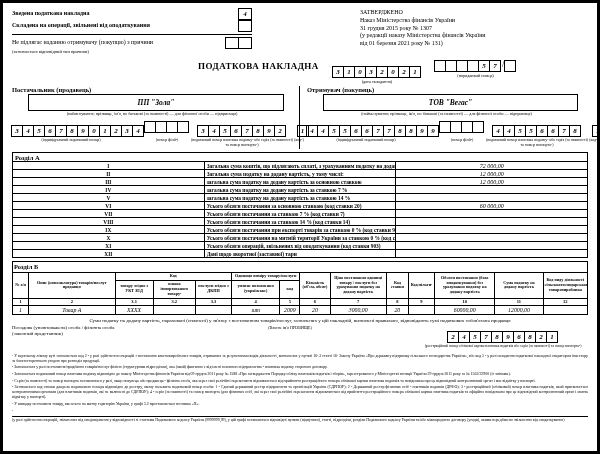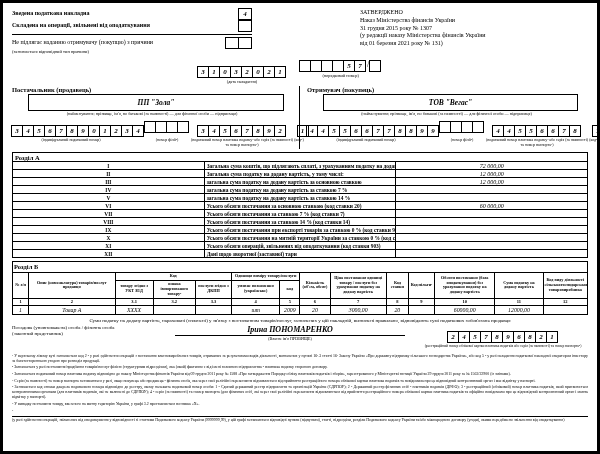--- a/index.html
+++ b/index.html
@@ -109,20 +109,21 @@
     <div class="approved">
         <div>ЗАТВЕРДЖЕНО</div>
         <div>Наказ Міністерства фінансів України</div>
         <div>31 грудня 2015 року № 1307</div>
         <div>(у редакції наказу Міністерства фінансів України</div>
         <div>від 01 березня 2021 року № 131)</div>
       </div>
   </div>
 
   <div class="title-row">
+    <span class="doc-title">ПОДАТКОВА НАКЛАДНА</span>
     <span class="cgroup">
       <span class="cells">
           <span class="c">3</span>
           <span class="c">1</span>
           <span class="c">0</span>
           <span class="c">3</span>
           <span class="c">2</span>
           <span class="c">0</span>
           <span class="c">2</span>
           <span class="c">1</span>
@@ -399,21 +400,20 @@
   </tbody>
     </table>
 
   <div class="decl">Суми податку на додану вартість, нараховані (сплачені) у зв'язку з постачанням товарів/послуг, зазначених у цій накладній, визначені правильно, відповідають сумі податкових зобов'язань продавця</div>
   <div class="sig">
     <div class="sig-left">
       <div>Посадова (уповноважена) особа / фізична особа</div>
       <div>(законний представник)</div>
     </div>
     <div class="sig-mid">
-      <span class="sig-name">Ірина ПОНОМАРЕНКО</span>
       <div class="sig-name-cap">(Власне ім'я ПРІЗВИЩЕ)</div>
     </div>
     <div class="sig-right">
       <span class="cells">
           <span class="c">2</span>
           <span class="c">4</span>
           <span class="c">5</span>
           <span class="c">7</span>
           <span class="c">8</span>
           <span class="c">9</span>

